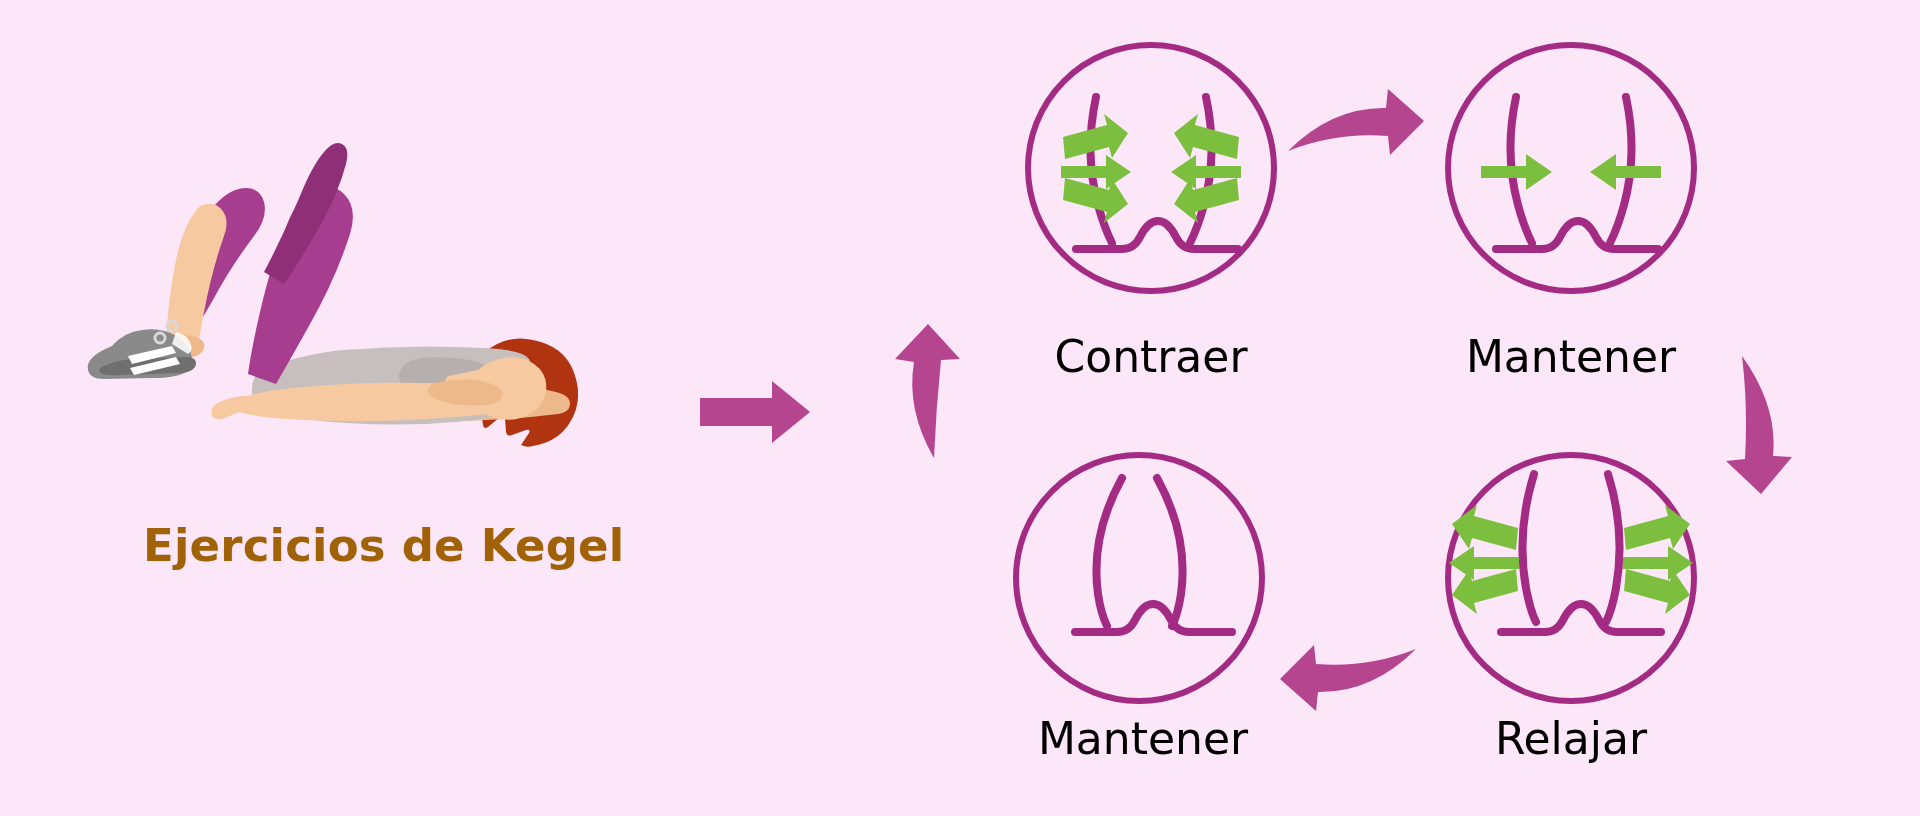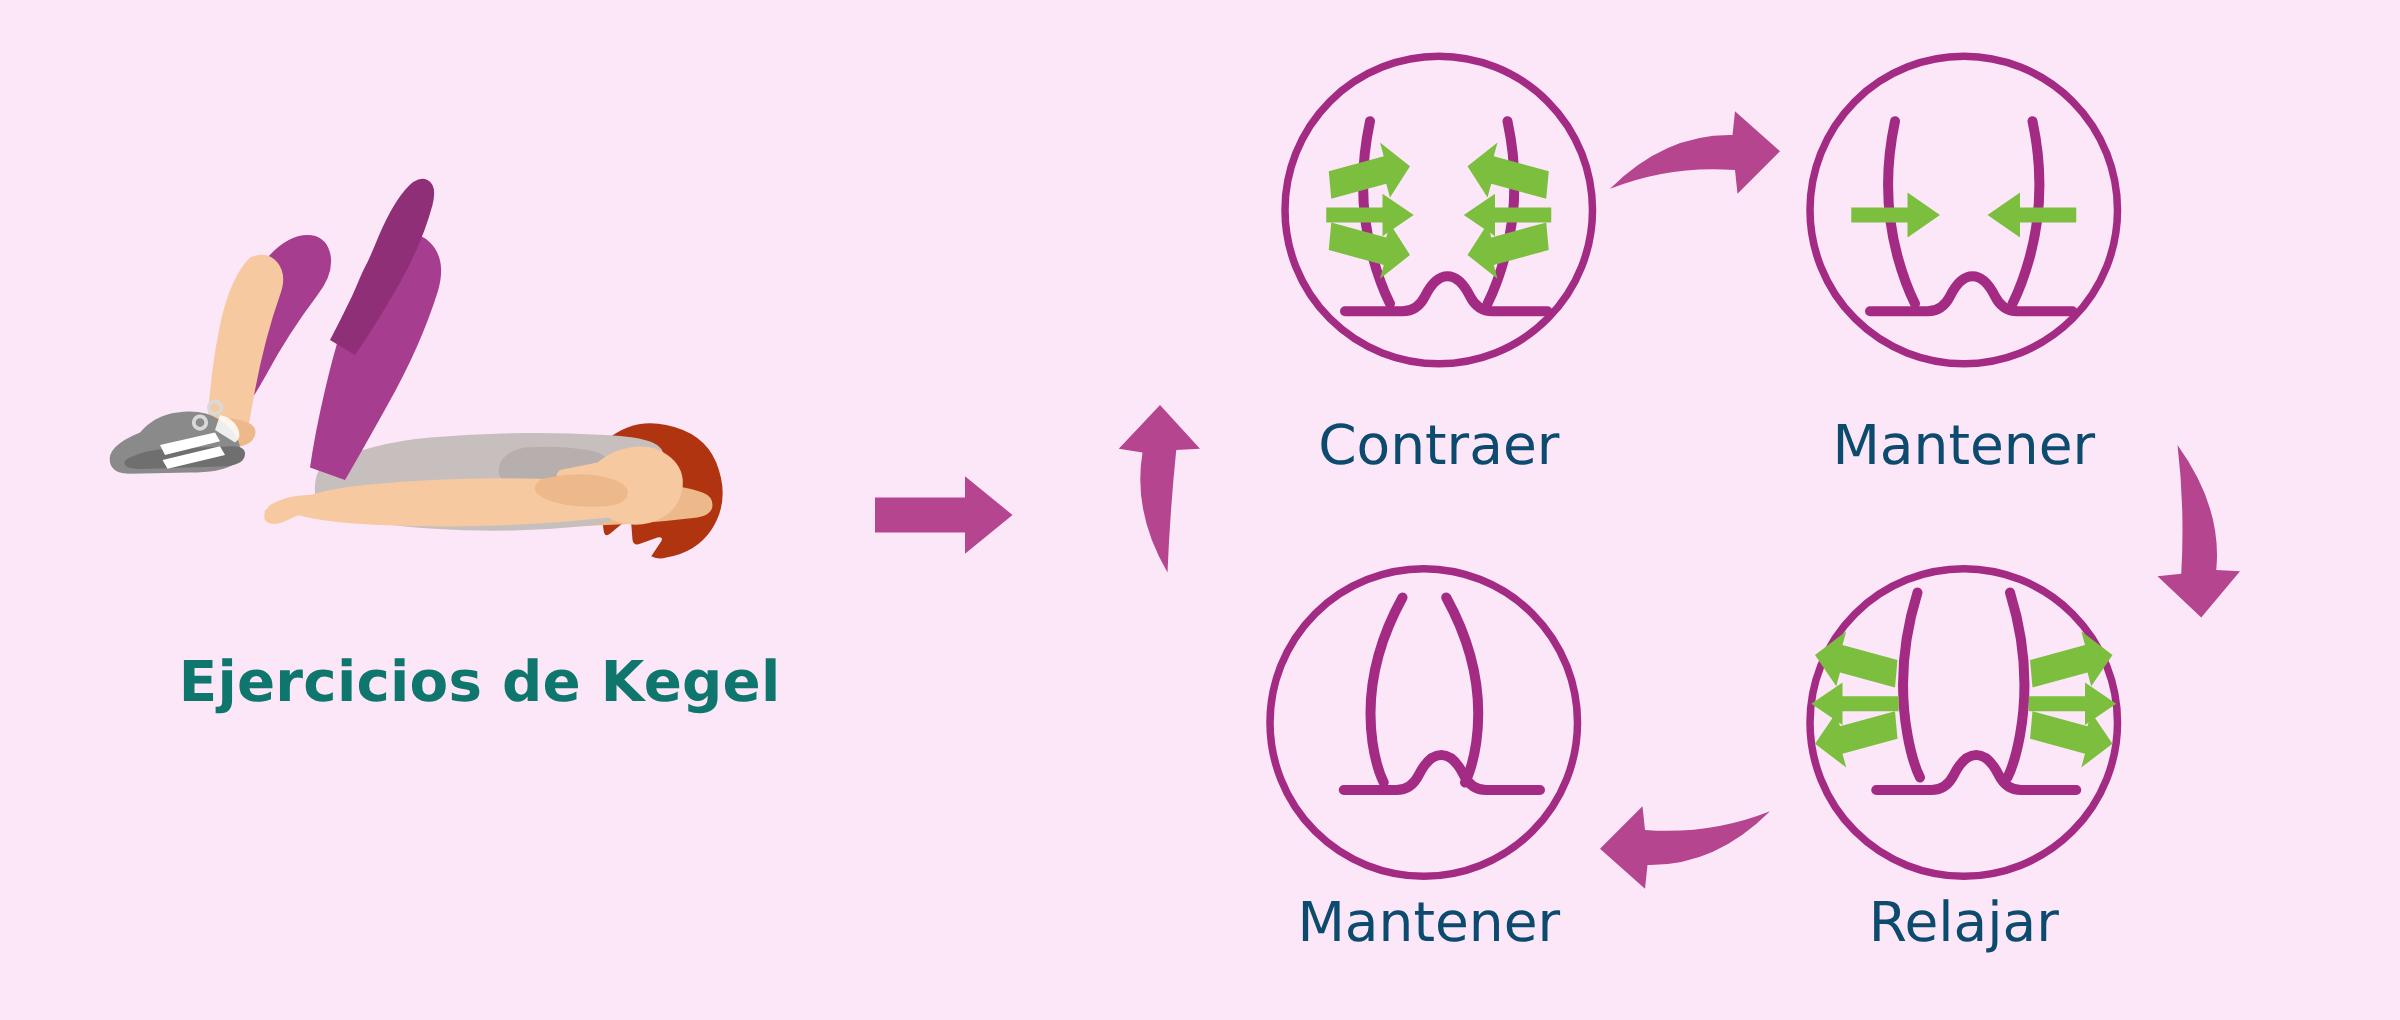--- a/index.html
+++ b/index.html
@@ -27,29 +27,29 @@
     height: 816px;
   }
   .title {
     position: absolute;
     left: 143px;
     top: 519px;
     font-family: "DejaVu Sans", sans-serif;
     font-weight: bold;
     font-size: 45px;
     letter-spacing: 0.2px;
-    color: #0f766e;
+    color: #a16207;
     white-space: nowrap;
   }
   .step-label {
     position: absolute;
     font-family: "DejaVu Sans", sans-serif;
     font-weight: 400;
     font-size: 44px;
-    color: #0c4a6e;
+    color: #000000;
     white-space: nowrap;
     text-align: center;
     transform: translateX(-50%);
   }
   #label-contraer { left: 1151px; top: 331px; }
   #label-mantener { left: 1571px; top: 331px; }
   #label-descansar { left: 1143px; top: 713px; }
   #label-relajar  { left: 1571px; top: 713px; }
 </style>
 </head>

